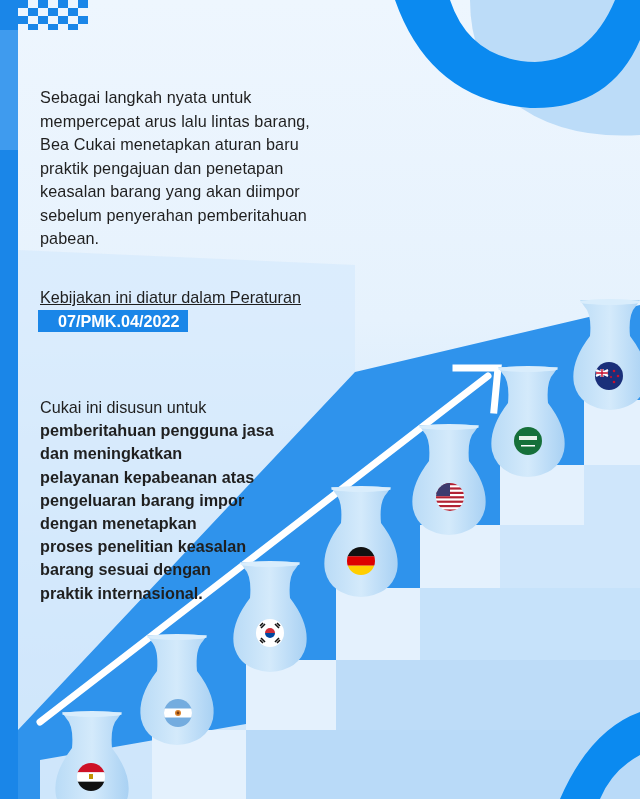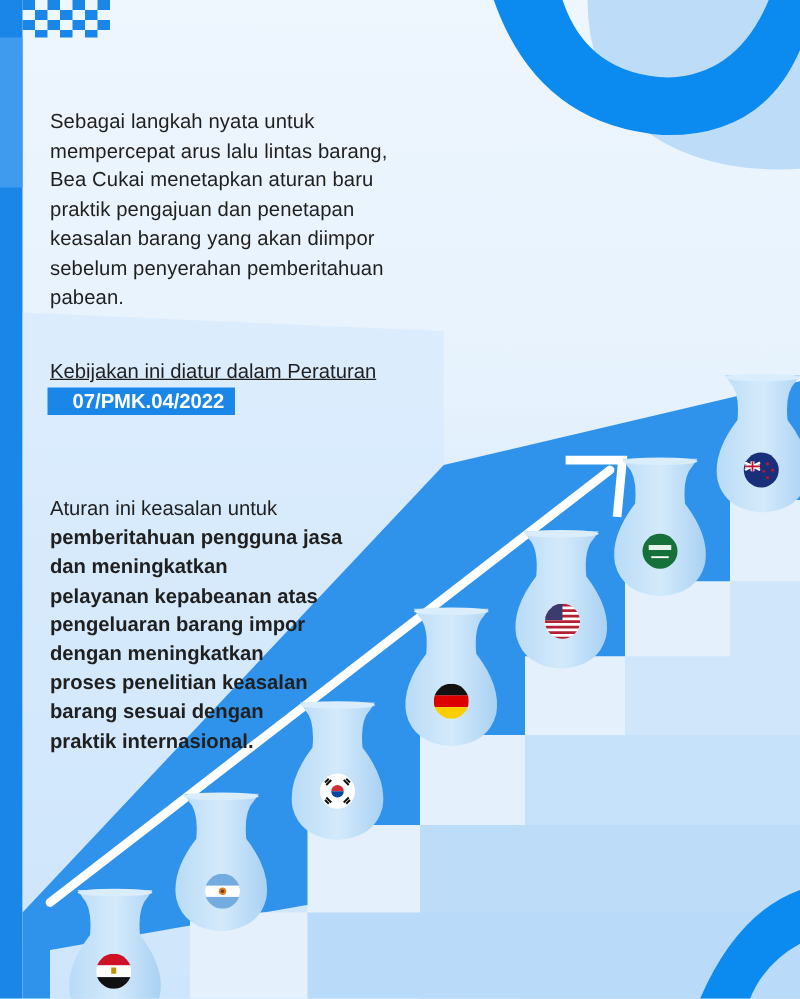--- a/index.html
+++ b/index.html
@@ -206,24 +206,24 @@
     <div>sebelum penyerahan pemberitahuan</div>
     <div>pabean.</div>
   </div>
 
   <div class="abs txt para2">
     <div>Kebijakan ini diatur dalam Peraturan</div>
     <div><span class="reg-badge">07/PMK.04/2022</span></div>
   </div>
 
   <div class="abs txt para3">
-    <div>Aturan ini keasalan untuk</div>
+    <div>Cukai ini disusun untuk</div>
     <div class="bold">pemberitahuan pengguna jasa</div>
     <div class="bold">dan meningkatkan</div>
     <div class="bold">pelayanan kepabeanan atas</div>
     <div class="bold">pengeluaran barang impor</div>
-    <div class="bold">dengan meningkatkan</div>
+    <div class="bold">dengan menetapkan</div>
     <div class="bold">proses penelitian keasalan</div>
     <div class="bold">barang sesuai dengan</div>
     <div class="bold">praktik internasional.</div>
   </div>
 
 </div>
 
 </body></html>

